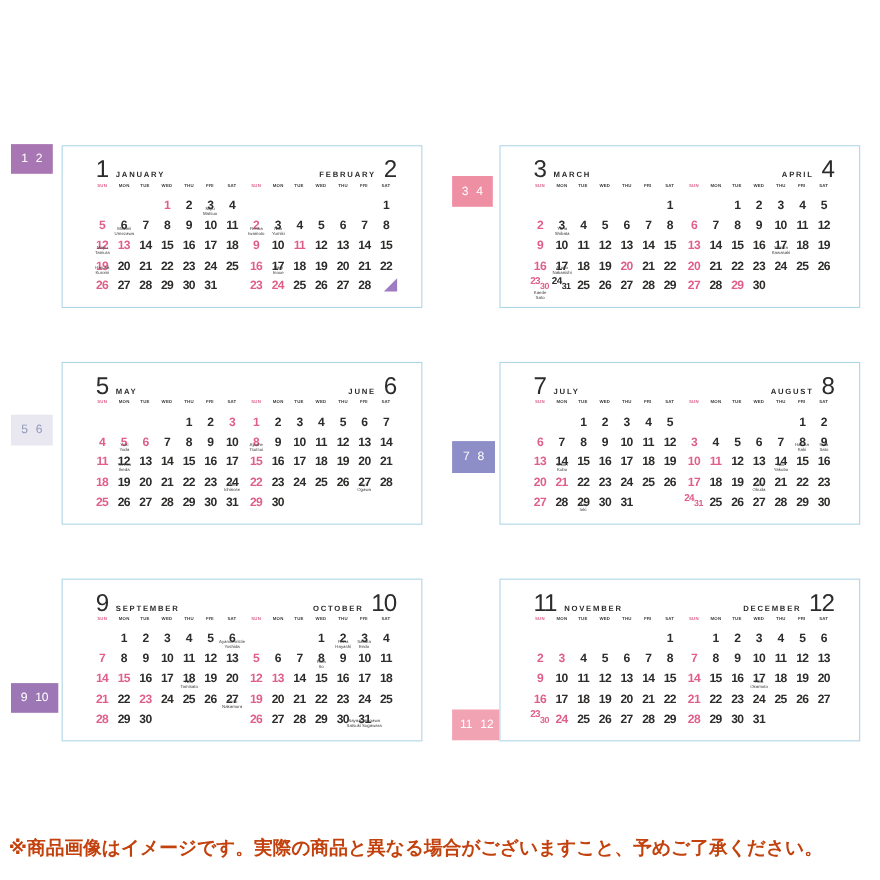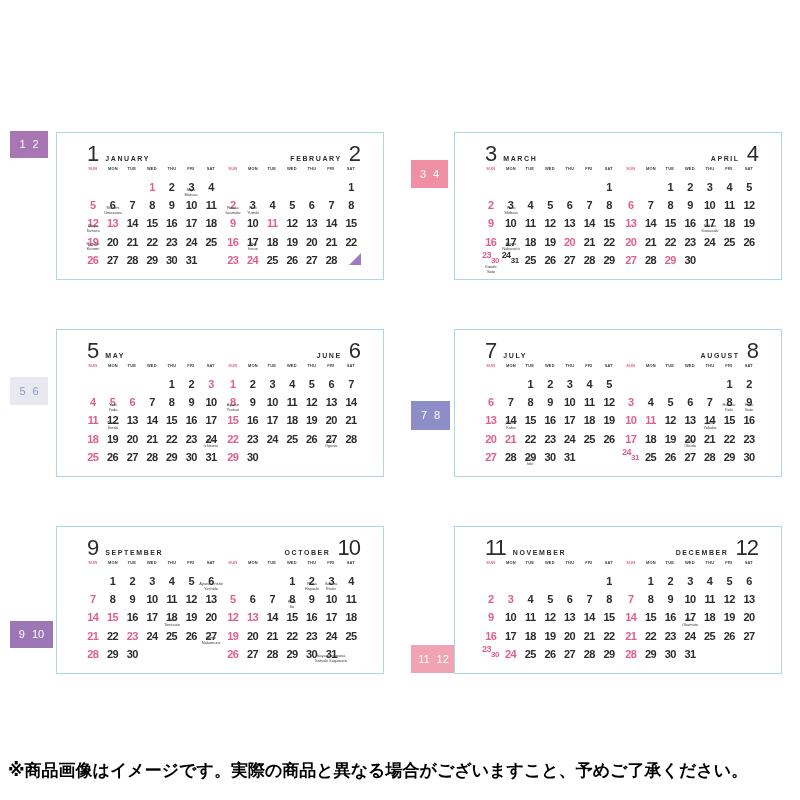--- a/index.html
+++ b/index.html
@@ -31,21 +31,21 @@
   .fold{position:absolute;right:0px;top:3px;width:0;height:0;
         border-left:12px solid transparent;border-bottom:12px solid #9d7cc2;}
   .tab{position:absolute;display:flex;align-items:center;justify-content:center;gap:7px;
        font-size:11px;font-weight:500;line-height:1;}
   .t0{left:10px;top:131px;width:38px;height:27px}
   .t1{left:411px;top:160px;width:37px;height:28px}
   .t2{left:10px;top:377px;width:38px;height:28px}
   .t3{left:411px;top:401px;width:39px;height:29px}
   .t4{left:10px;top:621px;width:43px;height:27px}
   .t5{left:411px;top:645px;width:45px;height:28px}
-  .disclaimer{position:absolute;left:8px;top:759px;font-size:17px;font-weight:700;color:#000000;
+  .disclaimer{position:absolute;left:8px;top:759px;font-size:17px;font-weight:700;color:#c2410c;
               letter-spacing:0px;white-space:nowrap;}
 </style>
 </head>
 <body>
 
 <div class="page">
   <div id="tabs">
       <div class="tab t0" style="background: rgb(168, 118, 178); color: rgb(255, 255, 255);">
         <span>1</span>
         <span>2</span>

